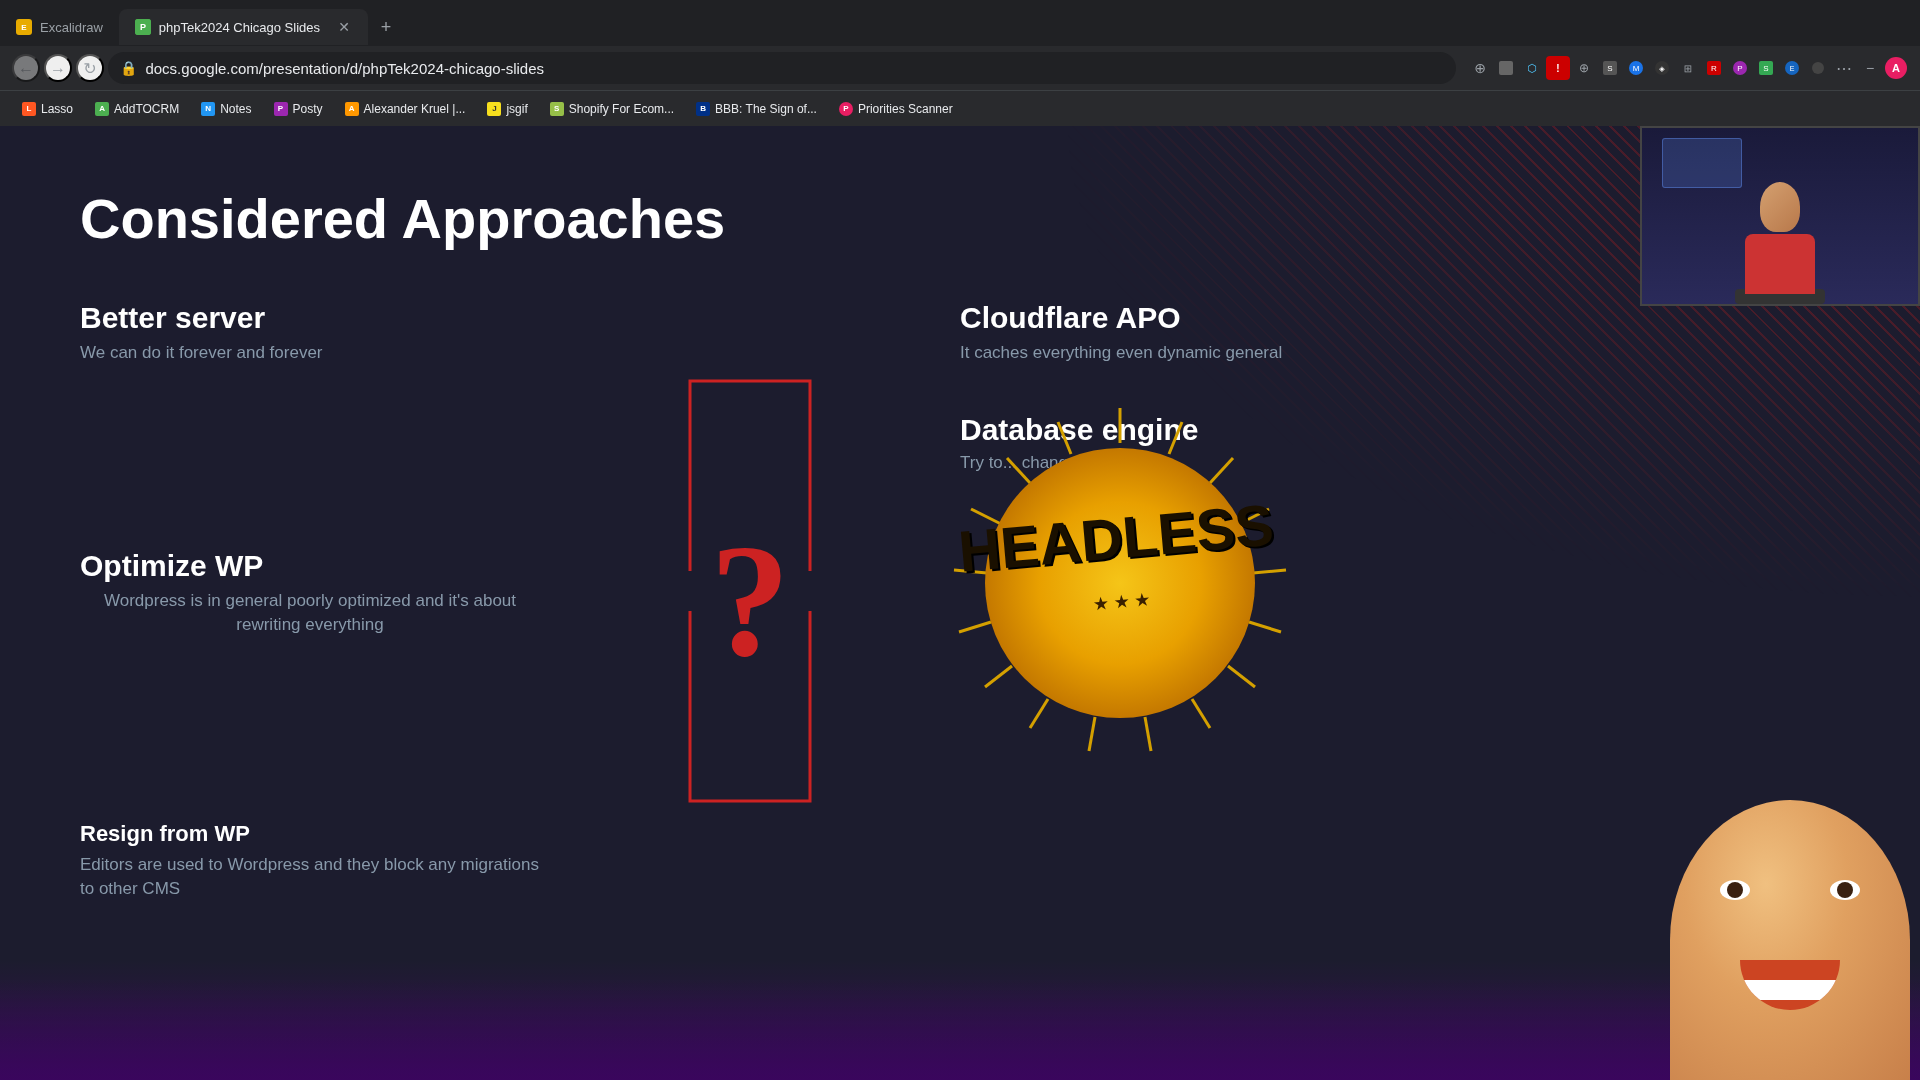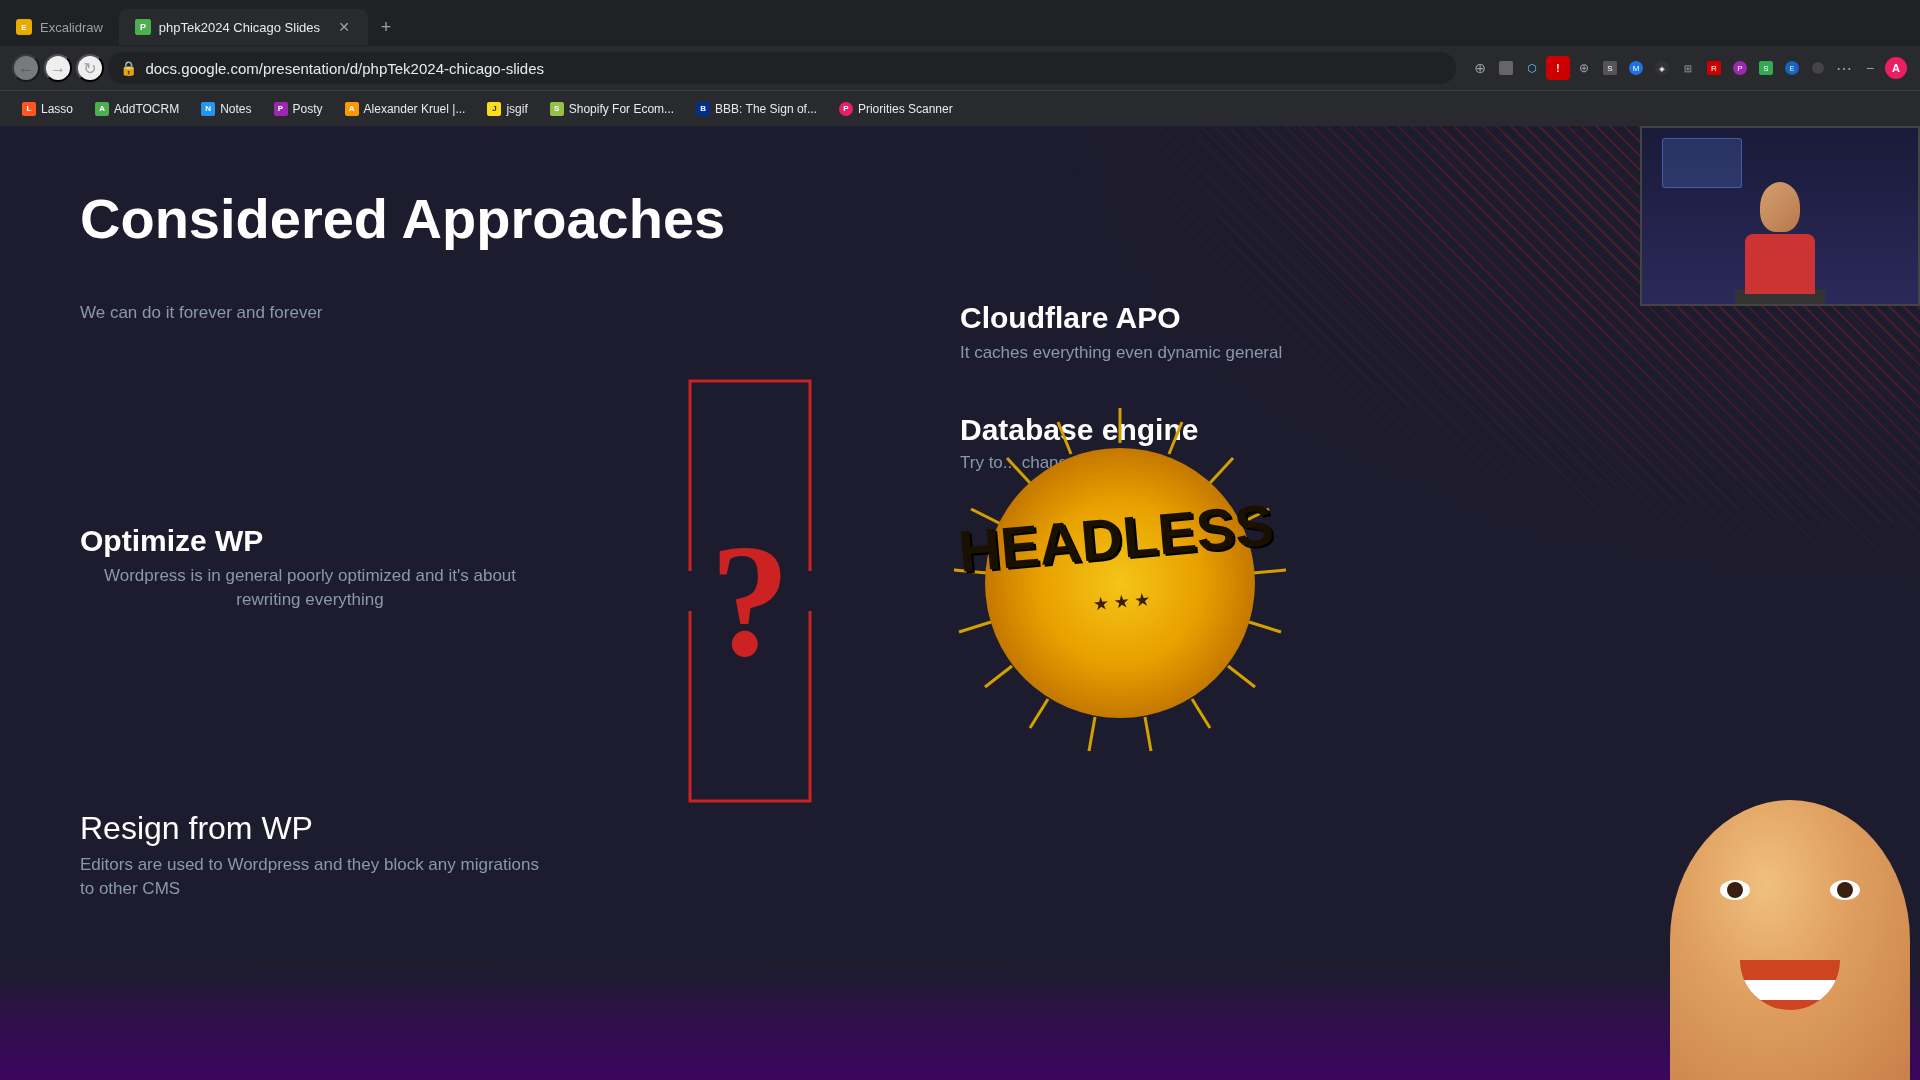--- a/index.html
+++ b/index.html
@@ -242,30 +242,31 @@
     <div class="slide-bg"></div>
 
     <div class="slide-content">
       <h1 class="slide-title">Considered Approaches</h1>
 
       <div style="display:flex; width:100%; height:600px; position:relative;">
 
         <div style="flex:0 0 480px; display:flex; flex-direction:column; justify-content:space-between; padding-right:20px;">
 
           <div>
+            <div class="approach-title" style="color:white;font-size:30px;font-weight:700;margin-bottom:6px;">Better server</div>
             <div class="approach-desc" style="color:#8899aa;font-size:17px;">We can do it forever and forever</div>
           </div>
 
           <div>
             <div class="approach-title" style="color:white;font-size:30px;font-weight:700;margin-bottom:6px;">Optimize WP</div>
             <div class="approach-desc" style="color:#8899aa;font-size:17px;line-height:1.4;text-align:center;">Wordpress is in general poorly optimized and it's about rewriting everything</div>
           </div>
 
           <div>
-            <div class="approach-title" style="color:white;font-size:32px;font-weight:400;margin-bottom:6px;">Resign from WP</div>
+            <div class="approach-title" style="color:white;font-size:22px;font-weight:700;margin-bottom:6px;">Resign from WP</div>
             <div class="approach-desc" style="color:#8899aa;font-size:17px;line-height:1.4;">Editors are used to Wordpress and they block any migrations to other CMS</div>
           </div>
         </div>
 
         <div style="flex:0 0 380px; position:relative; display:flex; align-items:center; justify-content:center;">
 
           <svg width="380" height="580" viewBox="0 0 380 580" style="position:absolute;inset:0;">
 
             <path d="M190,80 L130,80 L130,270" stroke="#cc2222" stroke-width="3" fill="none"></path>
 

